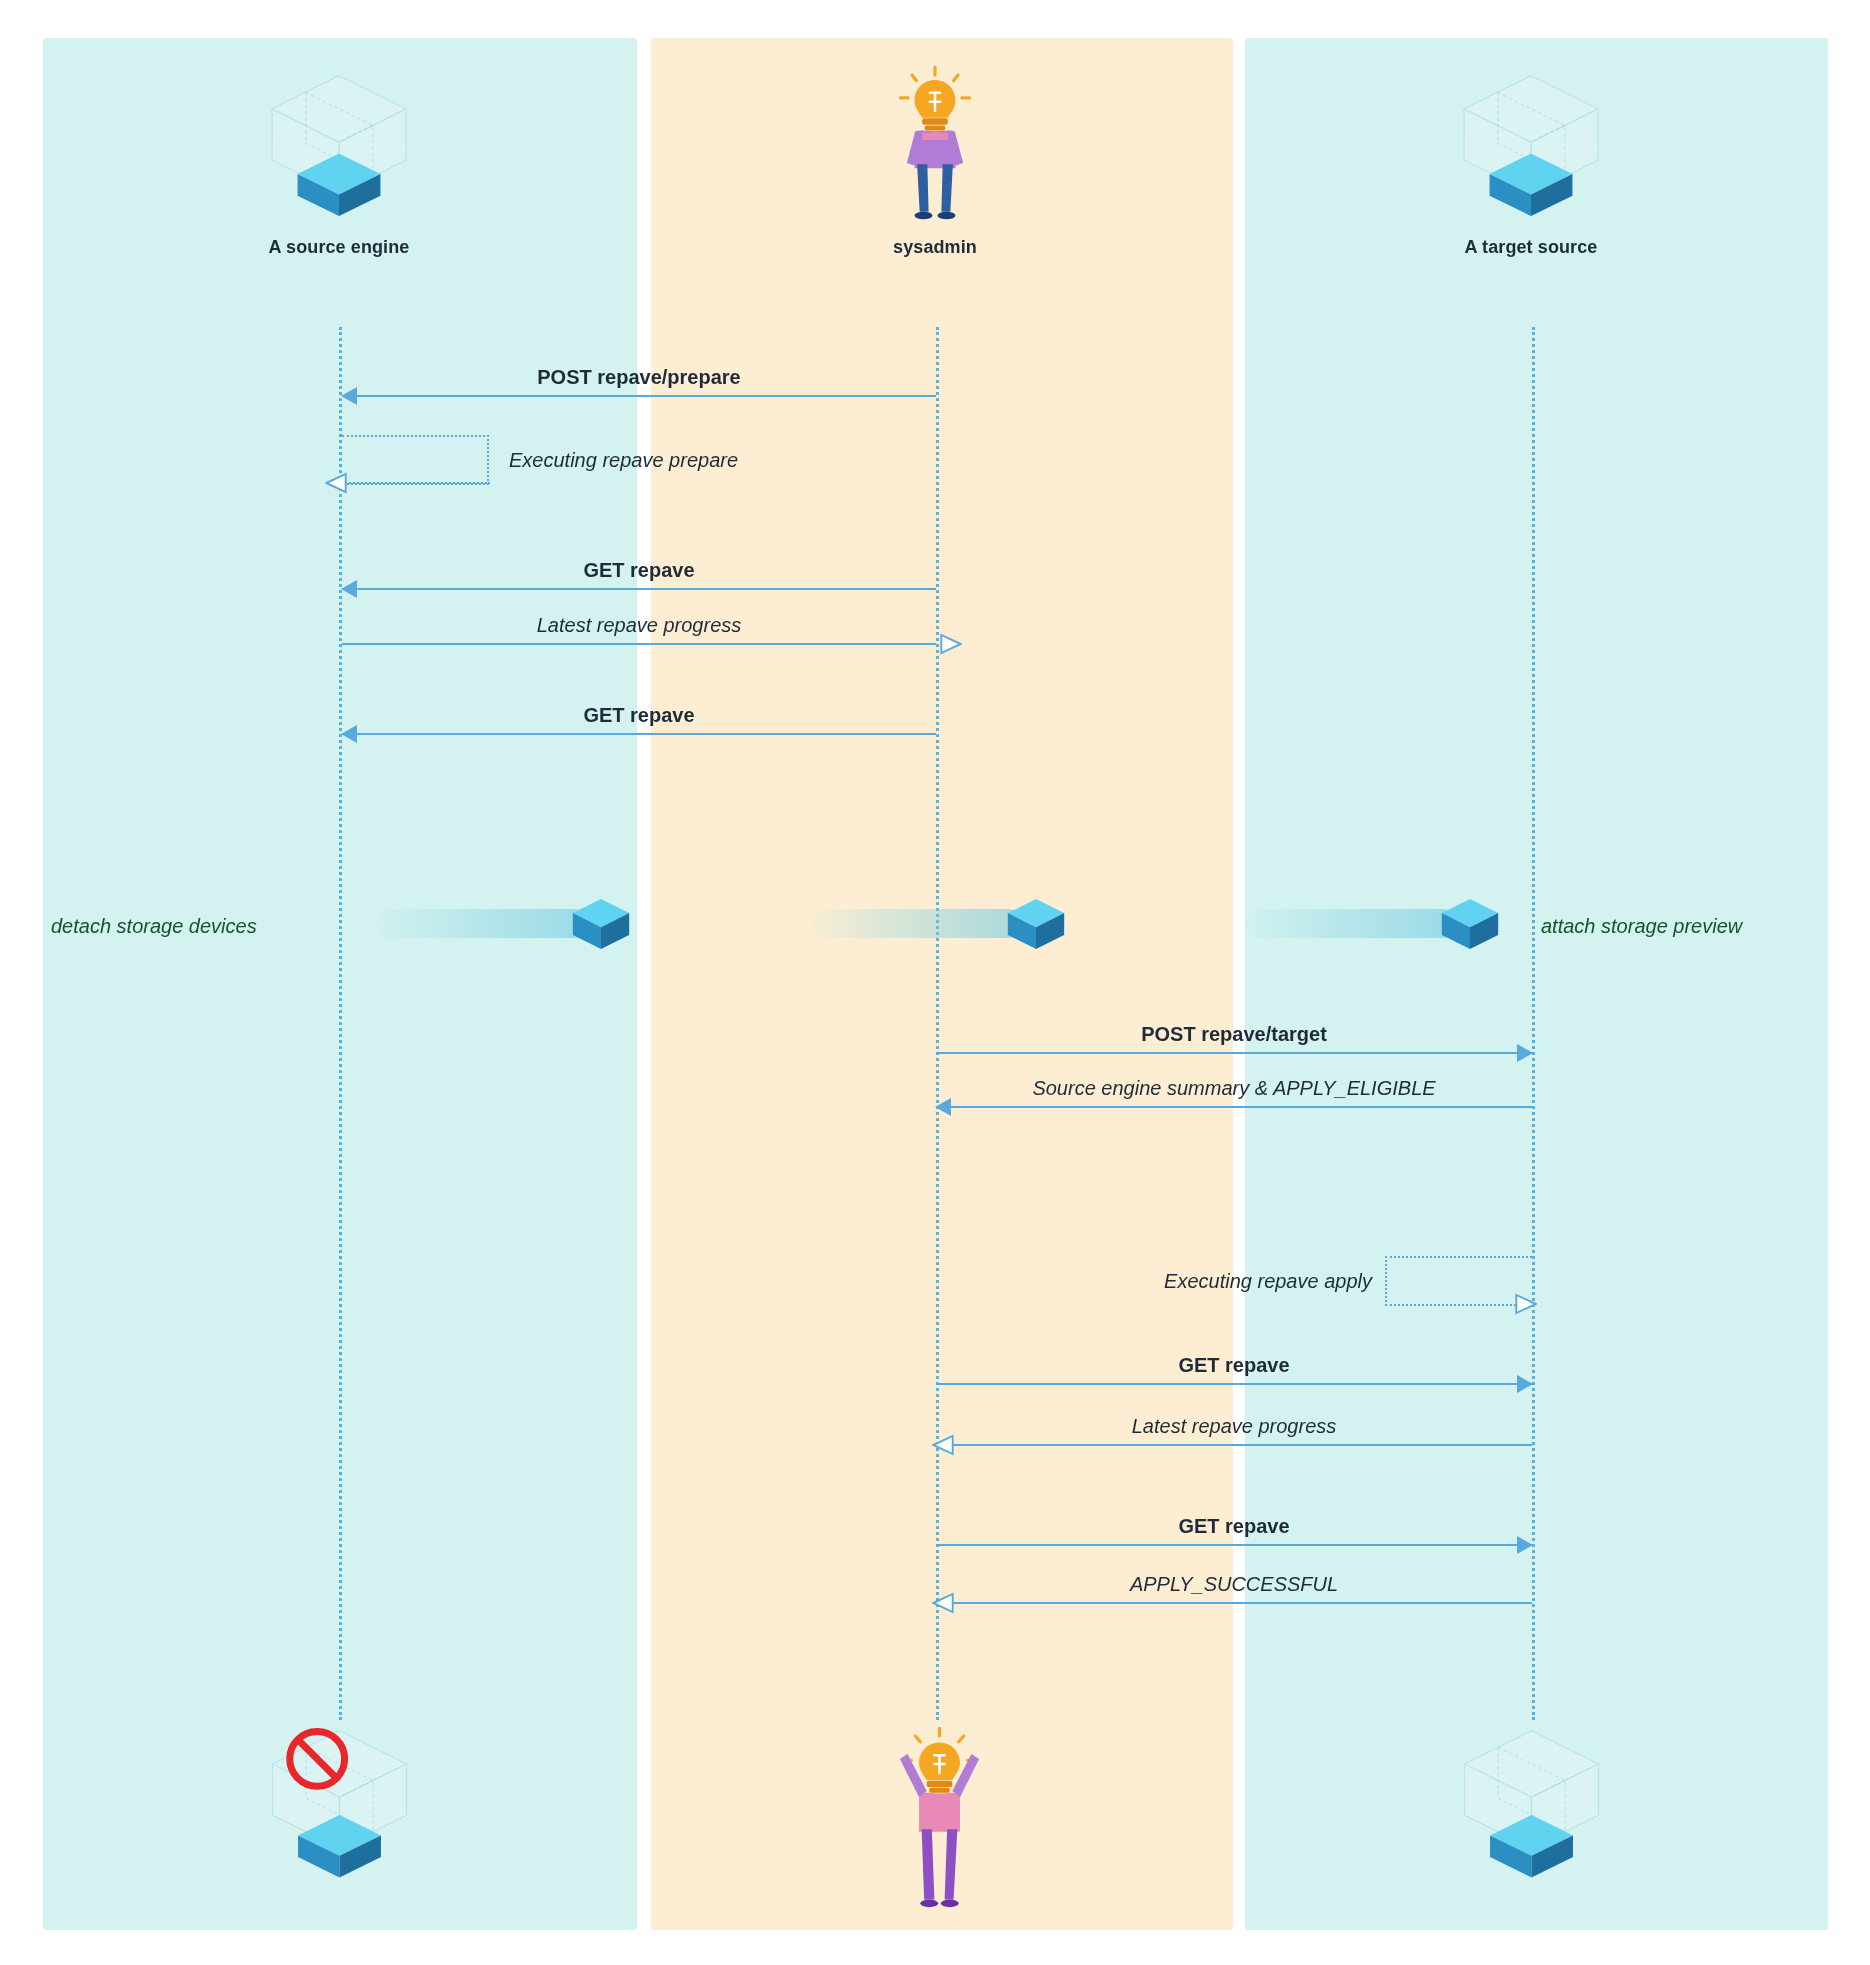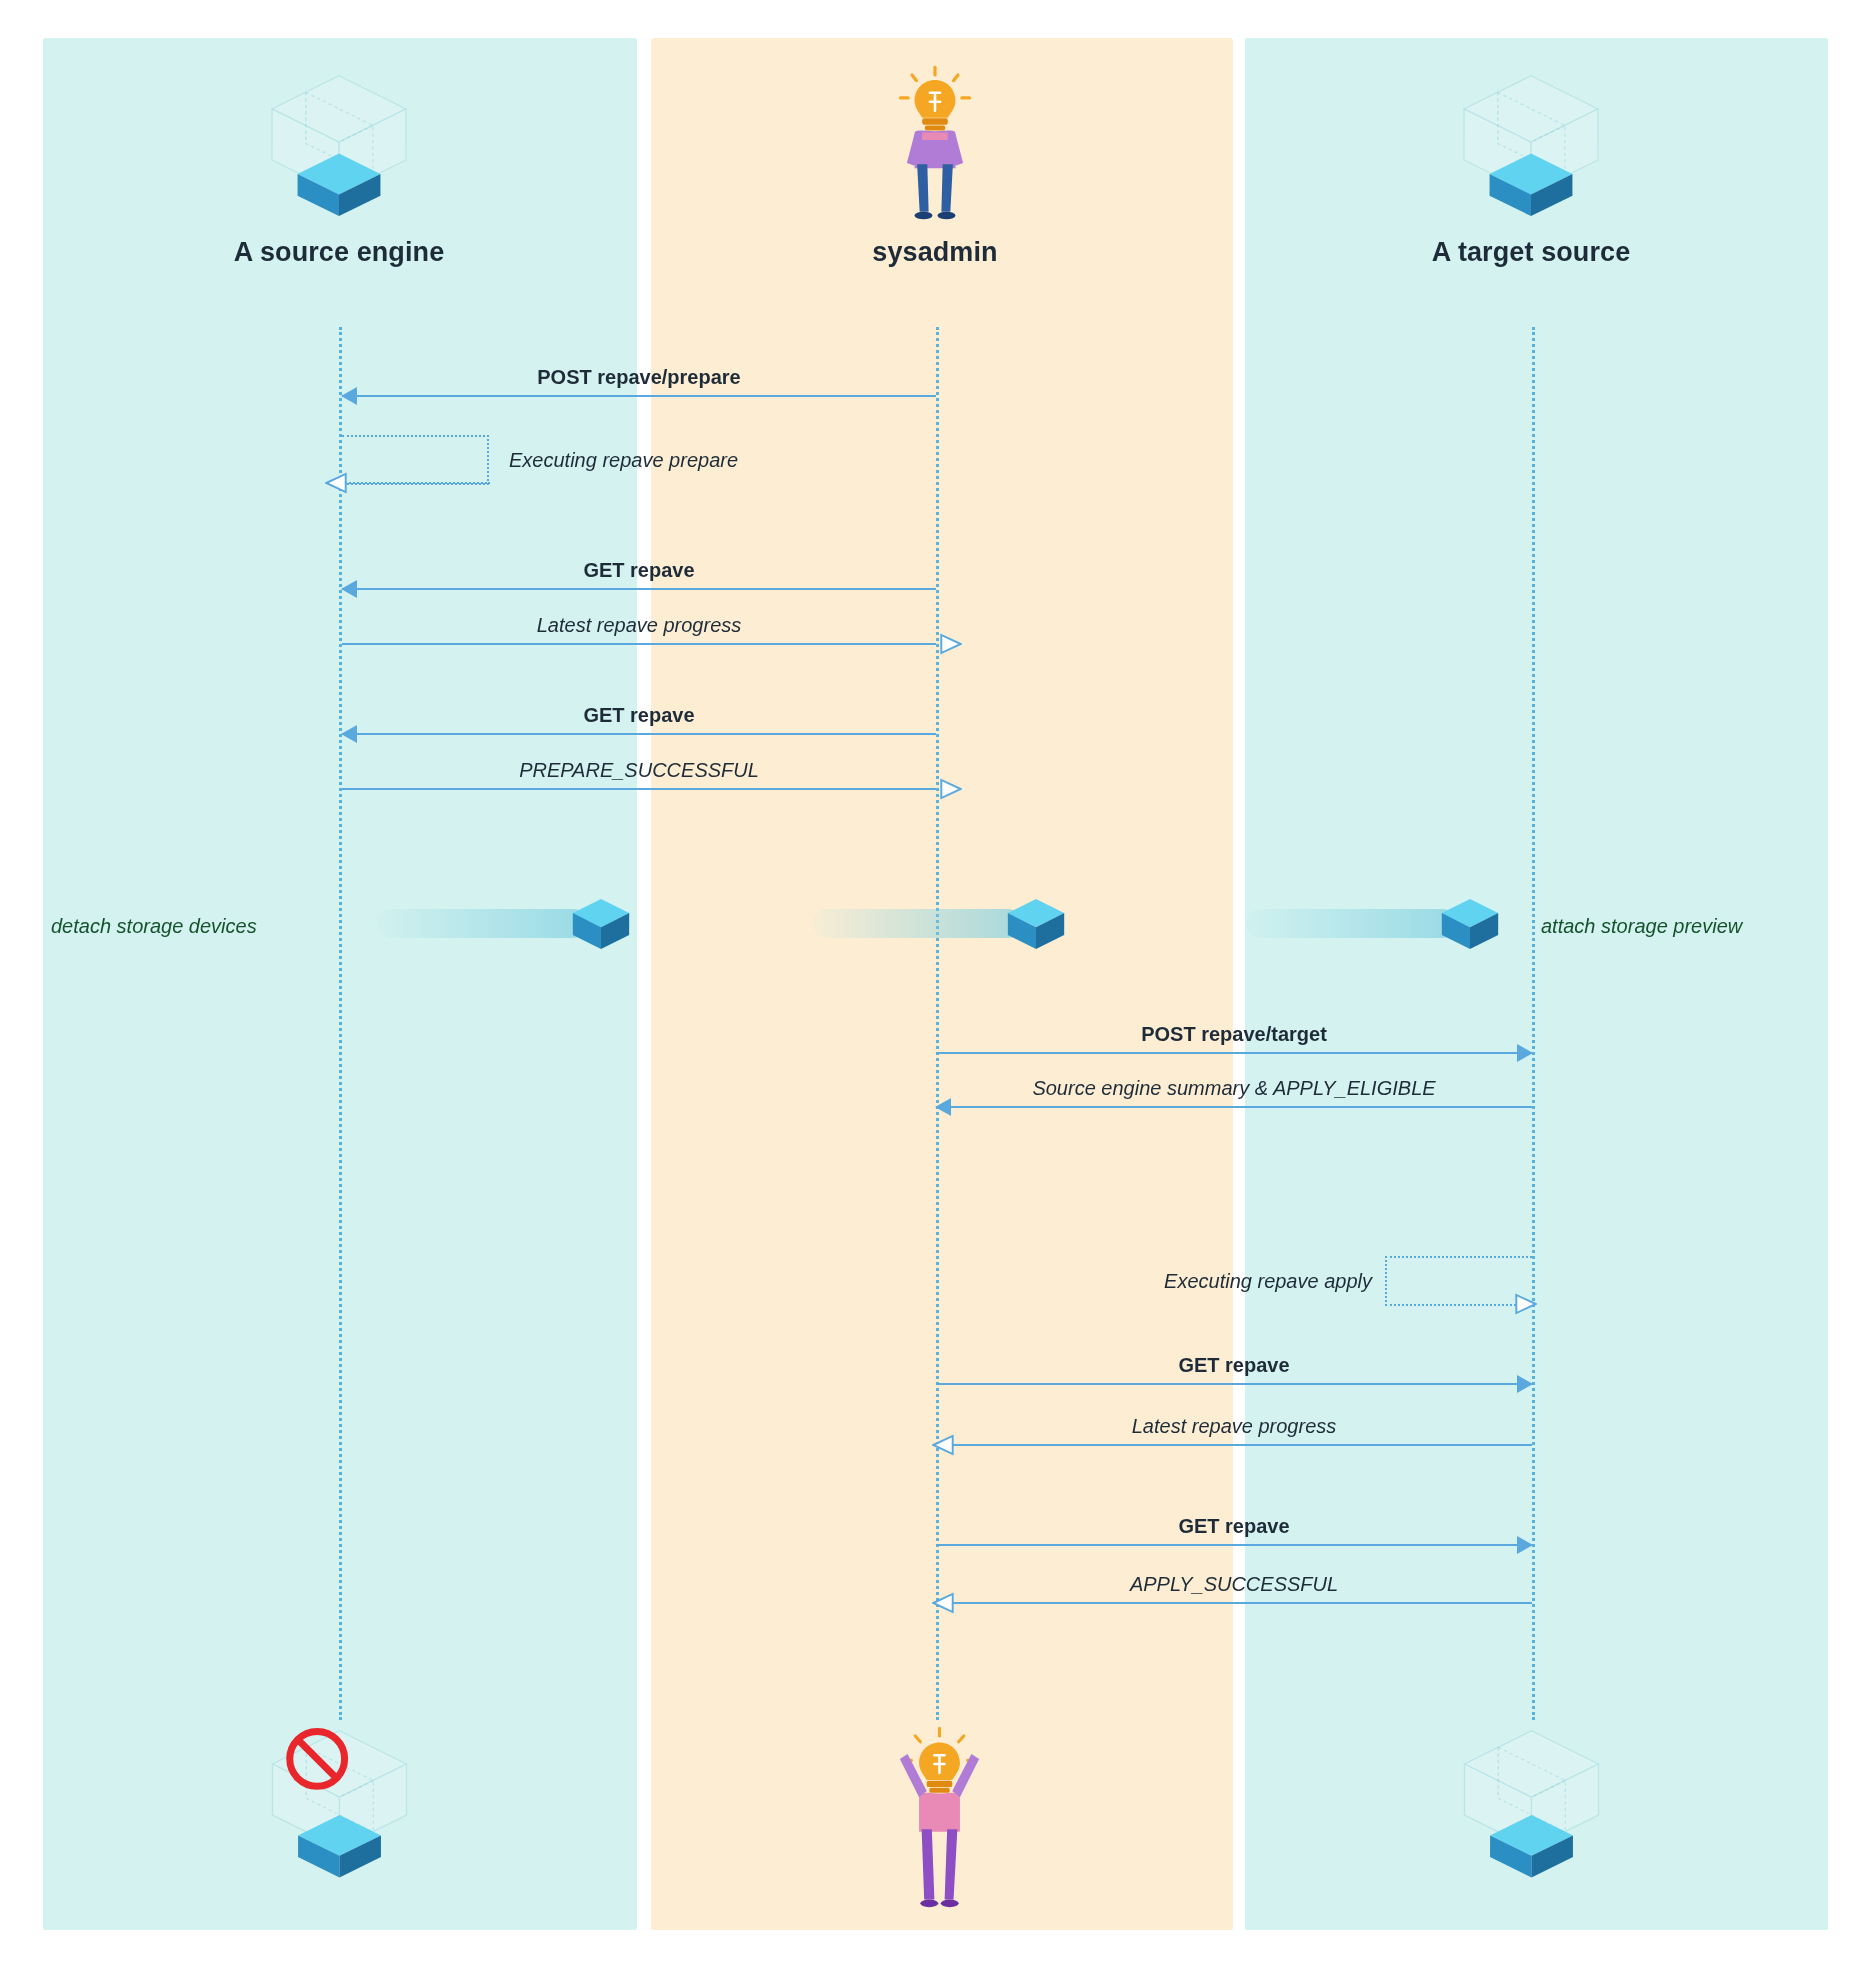--- a/index.html
+++ b/index.html
@@ -39,21 +39,21 @@
     width: 583px;
     background: #d4f2ef;
   }
   
   .actor {
     position: absolute;
     width: 230px;
     text-align: center;
   }
   .actor-label {
-    font-size: 27px;
+    font-size: 18px;
     font-weight: bold;
     color: #1e2b38;
     letter-spacing: 0.1px;
   }
   .actor-art {
     height: 179px;
     position: relative;
   }
   
   .cube {
@@ -305,29 +305,20 @@
         </svg>
     </div>
   </div>
 
   <div class="msg" style="left:342px; top:704px; width:594px;">
     <div class="label bold">GET repave</div>
     <div class="line"></div>
     <div class="arrowhead arrow-left-solid"></div>
   </div>
 
-  <div class="msg" style="left:342px; top:759px; width:594px;">
-    <div class="label ital">PREPARE_SUCCESSFUL</div>
-    <div class="line"></div>
-    <div class="arrow-right-open" style="right:-3.8px; top:19px;">
-      <svg width="22" height="22" viewBox="0 0 34 34">
-          <path d="M32 17 L2 3 L2 31 Z" fill="#ffffff" stroke="#5aa9de" stroke-width="3"></path>
-        </svg>
-    </div>
-  </div>
 
   <div class="sidetext" style="left:51px; top:915px;">detach storage devices</div>
   <div class="sidetext" style="left:1541px; top:915px;">attach storage preview</div>
 
   <div class="moverow" style="left:377px; top:895px; width:256px;">
     <div class="trail" style="left:0; width:211px;"></div>
     <div class="movecube" style="left:192px;">
       <svg width="64" height="58" viewBox="0 0 100 90">
         <path d="M50 6 L94 28 L50 50 L6 28 Z" fill="#5fd3ef"></path>
         <path d="M6 28 L6 62 L50 84 L50 50 Z" fill="#2b8fc4"></path>

